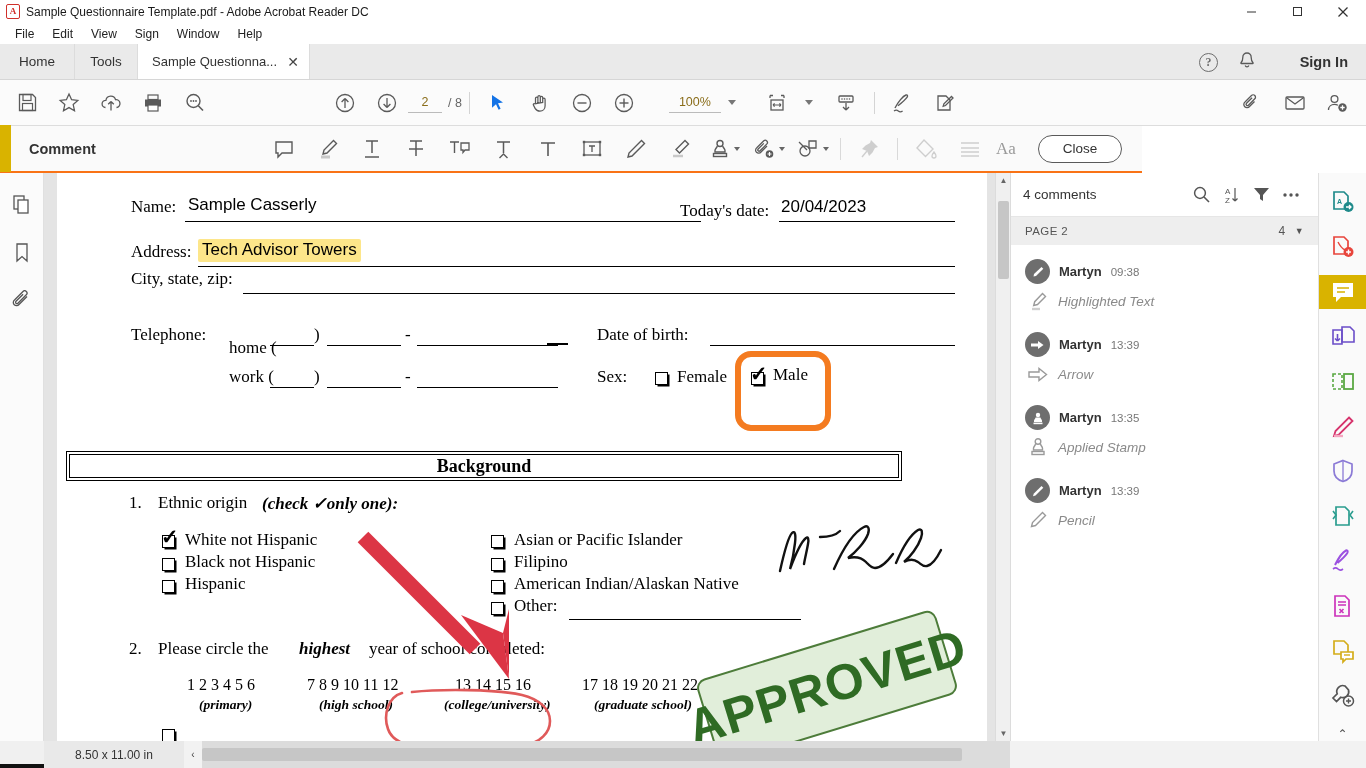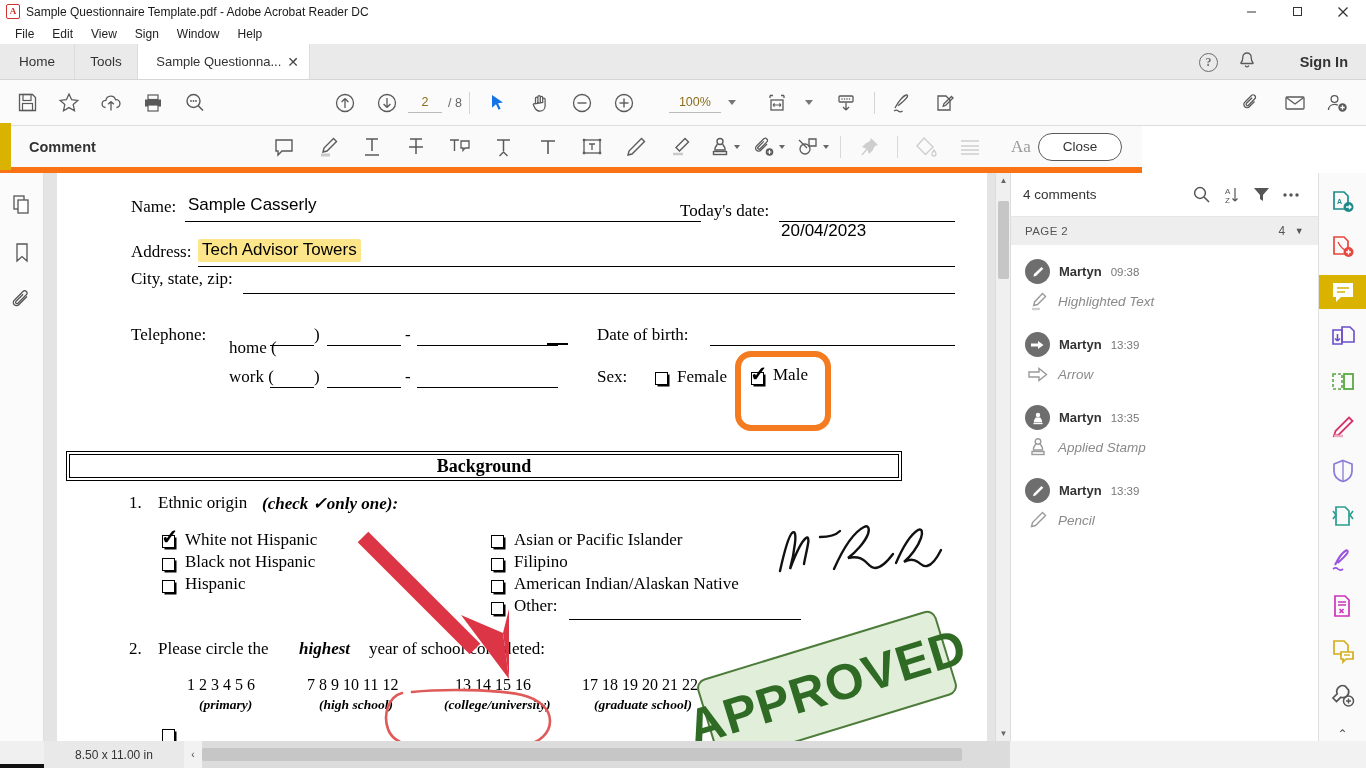--- a/index.html
+++ b/index.html
@@ -49,21 +49,21 @@
     font-size: 13.5px; color: #333; background: #eaeaea;
     border-right: 1px solid #dcdcdc;
   }
   .tab-home { width: 75px; }
   .tab-tools { width: 63px; }
   .tab-doc {
     width: 172px; background: #ffffff; display: flex; align-items: center;
     padding: 0 10px 0 14px; font-size: 13px; color: #333; position: relative;
     border-right: 1px solid #dcdcdc;
   }
-  .tab-doc .lbl { flex: 1; white-space: nowrap; overflow: hidden; text-align: right; }
+  .tab-doc .lbl { flex: 1; white-space: nowrap; overflow: hidden; }
   .tab-close { font-size: 14px; color: #444; padding-left: 6px; cursor: default; }
   .signin {
     position: absolute; right: 18px; top: 0; height: 36px; display: flex; align-items: center;
     font-size: 14.5px; font-weight: bold; color: #333;
   }
   .tab-right-icons {
     position: absolute; right: 110px; top: 0; height: 36px;
     display: flex; align-items: center; gap: 20px;
   }
   .circ-icon {
@@ -94,39 +94,39 @@
     text-align: center; font-size: 12.5px; color: #8a6d1a; background: transparent;
     font-family: "Liberation Sans", sans-serif;
   }
   .caret { width: 0; height: 0; border-left: 4px solid transparent; border-right: 4px solid transparent;
            border-top: 5px solid #777; margin-left: 7px; }
   .tb-right { position: absolute; right: 8px; display: flex; align-items: center; }
 
   
   .commentbar {
     position: absolute; top: 126px; left: 0; width: 1142px; height: 47px;
-    background: #fafafa; border-bottom: 6px solid #f97316; display: flex; align-items: center;
+    background: #fafafa; border-bottom: 2px solid #f97316; display: flex; align-items: center;
   }
   .comment-accent { width: 11px; height: 47px; background: #d9b300; }
   .comment-label { font-size: 14.5px; font-weight: bold; color: #333; margin-left: 18px; }
   .cb-tools { position: absolute; left: 262px; display: flex; align-items: center; }
   .cb-btn {
     width: 44px; height: 47px; display: flex; align-items: center; justify-content: center;
     color: #5a5a5a; position: relative;
   }
   .cb-btn.disabled { opacity: .38; }
   .mini-caret { width:0;height:0;border-left:3.5px solid transparent;border-right:3.5px solid transparent;
                 border-top:4.5px solid #666; margin-left:3px; }
   .cb-sep { width: 1px; height: 22px; background: #d9d9d9; margin: 0 6px; }
   .close-btn {
     position: absolute; right: 20px; width: 84px; height: 28px; border: 1.3px solid #5a5a5a;
     border-radius: 14px; display: flex; align-items: center; justify-content: center;
     font-size: 13.5px; color: #333; background: #fff;
   }
-  .aa-label { font-size: 17px; color: #9a9a9a; font-family: "Liberation Serif", serif; margin-left: 19px; }
+  .aa-label { font-size: 17px; color: #9a9a9a; font-family: "Liberation Serif", serif; margin-left: 4px; }
 
   
   .leftrail {
     position: absolute; top: 173px; left: 0; width: 44px; height: 568px;
     background: #fbfbfb; border-right: 1px solid #e0e0e0;
     display: flex; flex-direction: column; align-items: center; padding-top: 20px; gap: 24px;
   }
   .rail-icon { width: 24px; height: 24px; color: #555; display:flex; align-items:center; justify-content:center; }
   .collapse-arrow {
     position: absolute; left: 46px; top: 460px; width: 16px; height: 22px;
@@ -592,21 +592,21 @@
 
   <div class="viewport">
     <div class="page">
 
       <div class="fl" style="left:74px; top:24px;">Name:</div>
       <div class="rule" style="left:128px; top:48px; width:516px;"></div>
       <div class="fv" style="left:131px; top:22px;">Sample Casserly</div>
 
       <div class="fl" style="left:623px; top:28px;">Today's date:</div>
       <div class="rule" style="left:722px; top:48px; width:176px;"></div>
-      <div class="fv" style="left:724px; top:24px;margin-top:24px;">20/04/2023</div>
+      <div class="fv" style="left:724px; top:24px;">20/04/2023</div>
 
       <div class="fl" style="left:74px; top:69px;">Address:</div>
       <div class="rule" style="left:141px; top:93px; width:757px;"></div>
       <div class="fv hl" style="left:141px; top:66px;">Tech Advisor Towers</div>
 
       <div class="fl" style="left:74px; top:96px;">City, state, zip:</div>
       <div class="rule" style="left:186px; top:120px; width:712px;"></div>
 
       <div class="fl" style="left:74px; top:152px;">Telephone:</div>
       <div class="fl" style="left:172px; top:165px;">home (</div>

